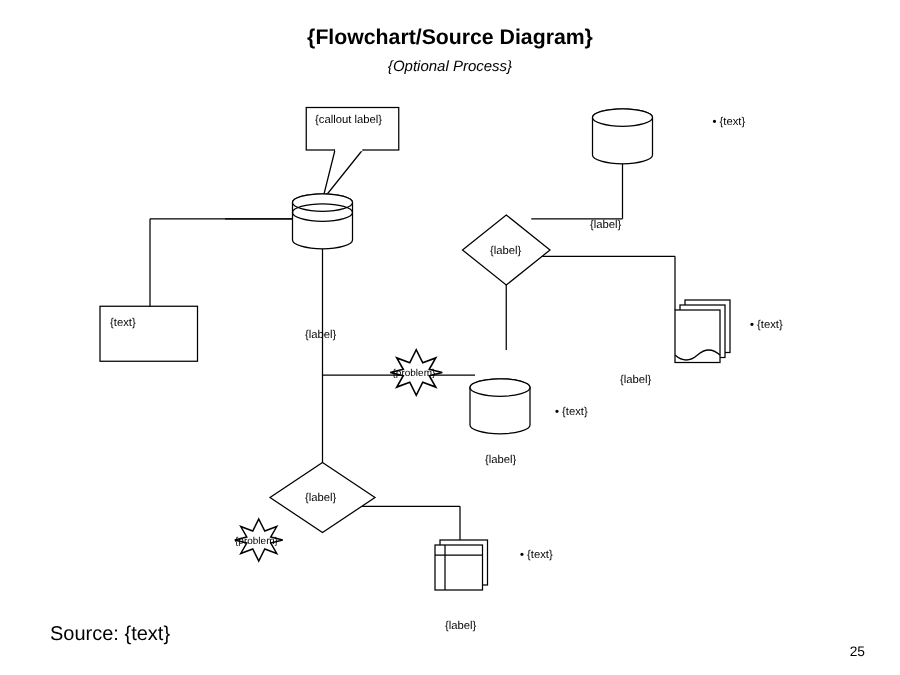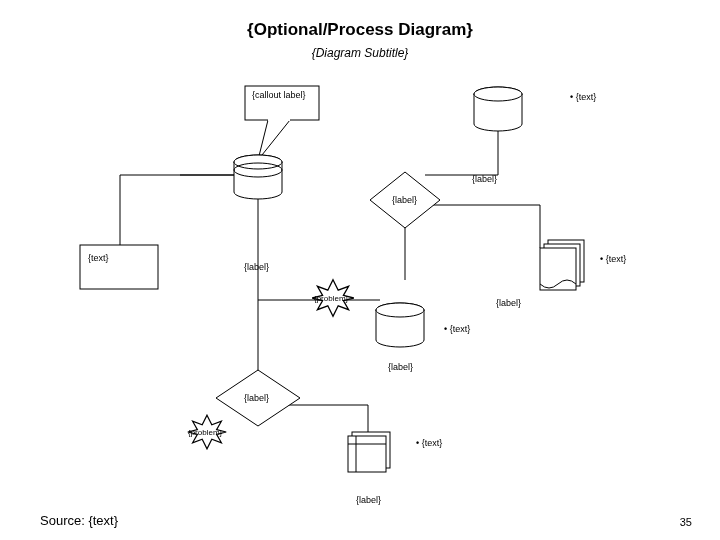--- a/index.html
+++ b/index.html
@@ -1,32 +1,32 @@
 <!DOCTYPE html>
 <html><head>
 <meta charset="utf-8">
 <style>
   * { box-sizing: border-box; margin: 0; padding: 0; }
   body { width: 720px; height: 540px; font-family: Arial, sans-serif; background: #fff; position: relative; color: #000; }
   .title { position: absolute; top: 20px; left: 0; right: 0; text-align: center; font-size: 17px; font-weight: bold; }
   .subtitle { position: absolute; top: 46px; left: 0; right: 0; text-align: center; font-size: 12px; font-style: italic; }
-  .source { position: absolute; bottom: 12px; left: 40px; font-size: 13px; }
+  .source { position: absolute; bottom: 23px; left: 40px; font-size: 16px; }
   .pagenum { position: absolute; bottom: 12px; right: 28px; font-size: 11px; }
   .node-label { font-size: 9px; position: absolute; }
   .bullet { font-size: 9px; position: absolute; }
   .bullet::before { content: "• "; font-weight: bold; }
   svg { position: absolute; top: 0; left: 0; }
 </style>
 </head>
 <body>
 
-<div class="title">{Optional/Process Diagram}</div>
-<div class="subtitle">{Diagram Subtitle}</div>
+<div class="title">{Flowchart/Source Diagram}</div>
+<div class="subtitle">{Optional Process}</div>
 <div class="source">Source: {text}</div>
-<div class="pagenum">35</div>
+<div class="pagenum">25</div>
 
 <svg width="720" height="540">
   <defs>
     <g id="cyl">
       <ellipse cx="0" cy="0" rx="24" ry="7" fill="#fff" stroke="#000"></ellipse>
       <path d="M -24 0 v 30 a 24 7 0 0 0 48 0 v -30" fill="#fff" stroke="#000"></path>
       <ellipse cx="0" cy="0" rx="24" ry="7" fill="#fff" stroke="#000"></ellipse>
     </g>
     <g id="burst">
       <path d="M0,-14 L4,-6 L12,-9 L8,-2 L16,0 L8,2 L12,9 L4,6 L0,14 L-4,6 L-12,9 L-8,2 L-16,0 L-8,-2 L-12,-9 L-4,-6 Z" fill="#fff" stroke="#000"></path>

